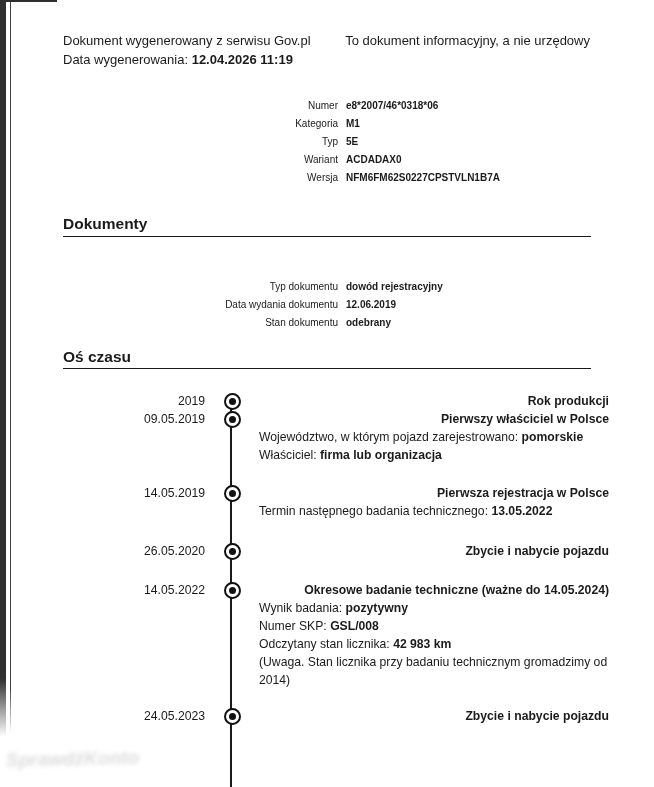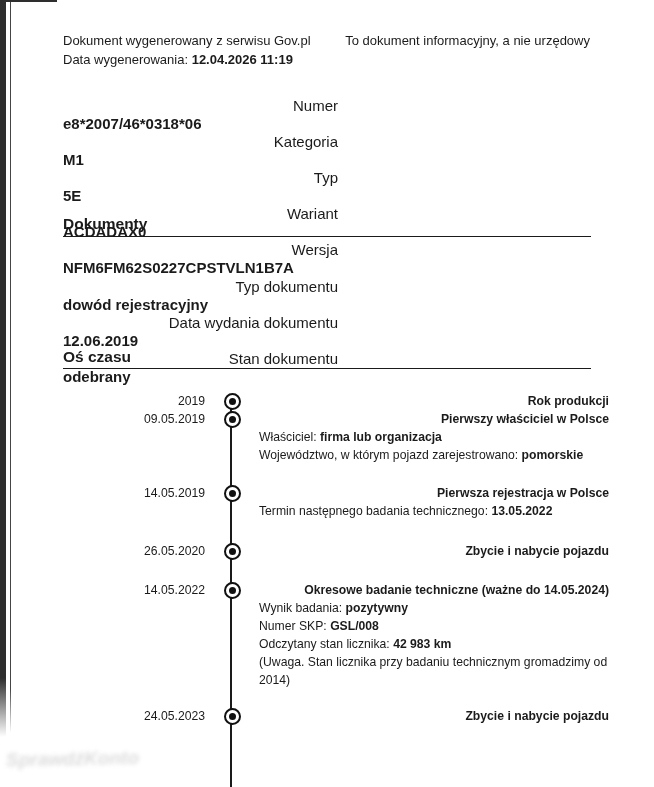--- a/index.html
+++ b/index.html
@@ -20,21 +20,21 @@
   .edge-top { position:absolute; left:0; top:0; width:57px; height:2px; background:#2e2e2e; }
 
   .b { font-weight:bold; }
 
   
   .hdr-left { position:absolute; left:63px; top:31px; font-size:13px; line-height:19px; }
   .hdr-right { position:absolute; right:64px; top:33px; font-size:13px; text-align:right; }
 
   
   .kv-block { position:absolute; left:63px; width:528px; }
-  .kv-row { display:flex; line-height:18px; font-size:15px;flex-direction:column; }
+  .kv-row { display:flex; line-height:18px; font-size:10px; }
   .kv-label { width:275px; text-align:right; margin-right:8px; flex:0 0 auto; }
   .kv-value { font-weight:bold; }
 
   .vehicle-block { top:97px; }
   .docs-fields { top:278px; }
 
   
   .section-title { position:absolute; left:63px; width:528px; font-size:15.5px; font-weight:bold; }
   .rule { position:absolute; left:63px; width:528px; height:0; border-bottom:1px solid #1a1a1a; }
   .docs-title { top:215px; }  .docs-rule { top:236px; }
@@ -136,27 +136,27 @@
     </div>
 
     <div class="event m-e1">
       <div class="ev-date">09.05.2019</div>
       <div class="ev-marker-cell">
           <span class="marker"></span>
         </div>
       <div class="ev-content">
         <div class="ev-title">Pierwszy właściciel w Polsce</div>
         <div class="ev-detail">
+          <span>Województwo, w którym pojazd zarejestrowano:</span>
+          <span class="b">pomorskie</span>
+        </div>
+        <div class="ev-detail">
           <span>Właściciel:</span>
           <span class="b">firma lub organizacja</span>
         </div>
-        <div class="ev-detail">
-          <span>Województwo, w którym pojazd zarejestrowano:</span>
-          <span class="b">pomorskie</span>
-        </div>
       </div>
     </div>
 
     <div class="event m-e2">
       <div class="ev-date">14.05.2019</div>
       <div class="ev-marker-cell">
           <span class="marker"></span>
         </div>
       <div class="ev-content">
         <div class="ev-title">Pierwsza rejestracja w Polsce</div>

